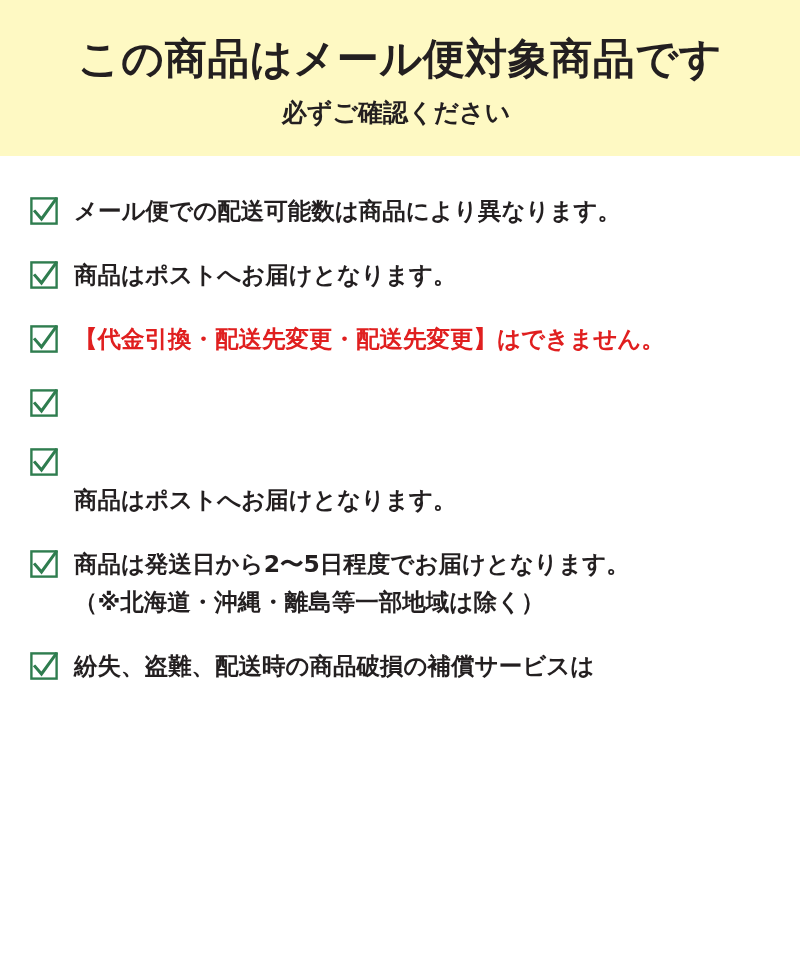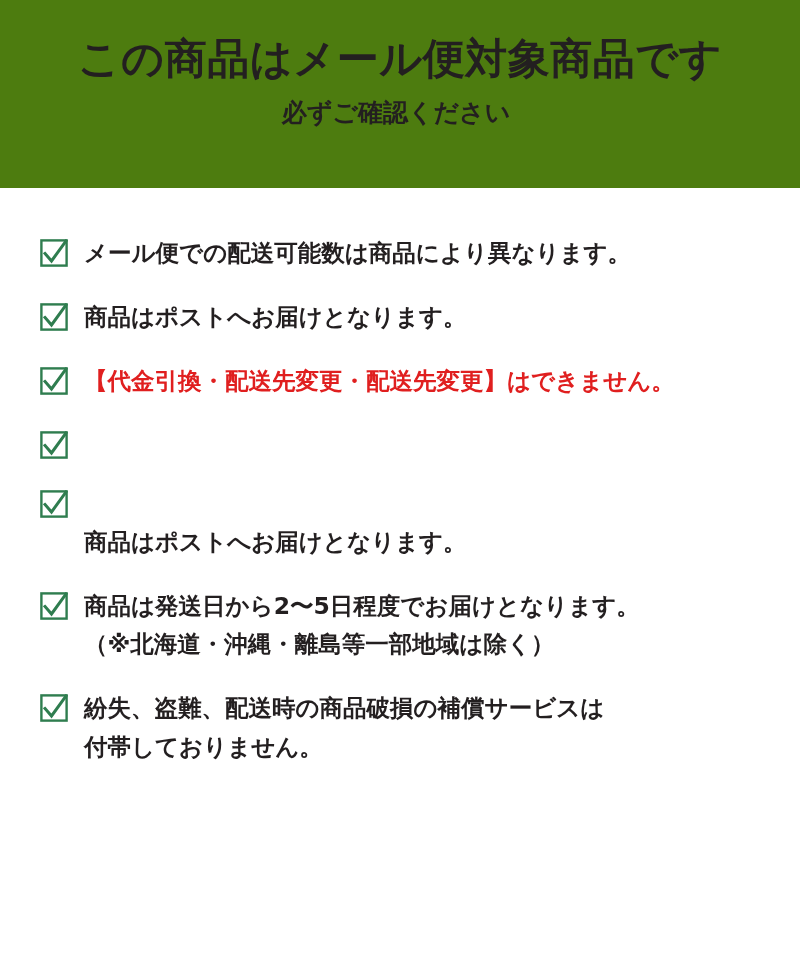--- a/index.html
+++ b/index.html
@@ -15,23 +15,23 @@
     overflow: hidden;
   }
   .page {
     position: relative;
     width: 800px;
     height: 960px;
     box-sizing: border-box;
   }
   
   .header {
-    background: #4d7c0f;
+    background: #fef9c3;
     width: 100%;
-    height: 188px;
+    height: 156px;
     box-sizing: border-box;
     padding-top: 34px;
     text-align: center;
   }
   .header-title {
     font-size: 42px;
     font-weight: bold;
     letter-spacing: 0.5px;
     color: #231f20;
     line-height: 1.2;
@@ -40,21 +40,21 @@
   .header-subtitle {
     font-size: 25px;
     font-weight: bold;
     color: #231f20;
     margin: 14px 8px 0 0;
     line-height: 1.2;
   }
   
   .list {
     padding: 34px 0 0 0;
-    margin: 12px;
+    margin: 2px;
     list-style: none;
   }
   .item {
     display: flex;
     align-items: flex-start;
     padding: 0 24px 0 28px;
     margin-bottom: 26px;
   }
   .check {
     flex: 0 0 auto;
@@ -145,17 +145,17 @@
         </span>
         <div class="item-text"><span class="line-dark">商品は発送日から2〜5日程度でお届けとなります。</span><br><span class="line-dark">（※北海道・沖縄・離島等一部地域は除く）</span></div>
       </li>
       <li class="item">
         <span class="check">
           <svg width="28" height="28" viewBox="0 0 28 28">
             <rect x="1.4" y="1.4" width="25.2" height="25.2" fill="none" stroke="#2f7d4f" stroke-width="2.4"></rect>
             <path d="M5 14.5 L11.5 22 L26 2" fill="none" stroke="#2f7d4f" stroke-width="3" stroke-linecap="square"></path>
           </svg>
         </span>
-        <div class="item-text"><span class="line-dark">紛失、盗難、配送時の商品破損の補償サービスは</span><br><span class="line-dark">付帯しておりません。</span></div>
+        <div class="item-text"><span class="line-dark">紛失、盗難、配送時の商品破損の補償サービスは</span><br></div>
       </li>
     </ul>
 
 </div>
 
 </body></html>

